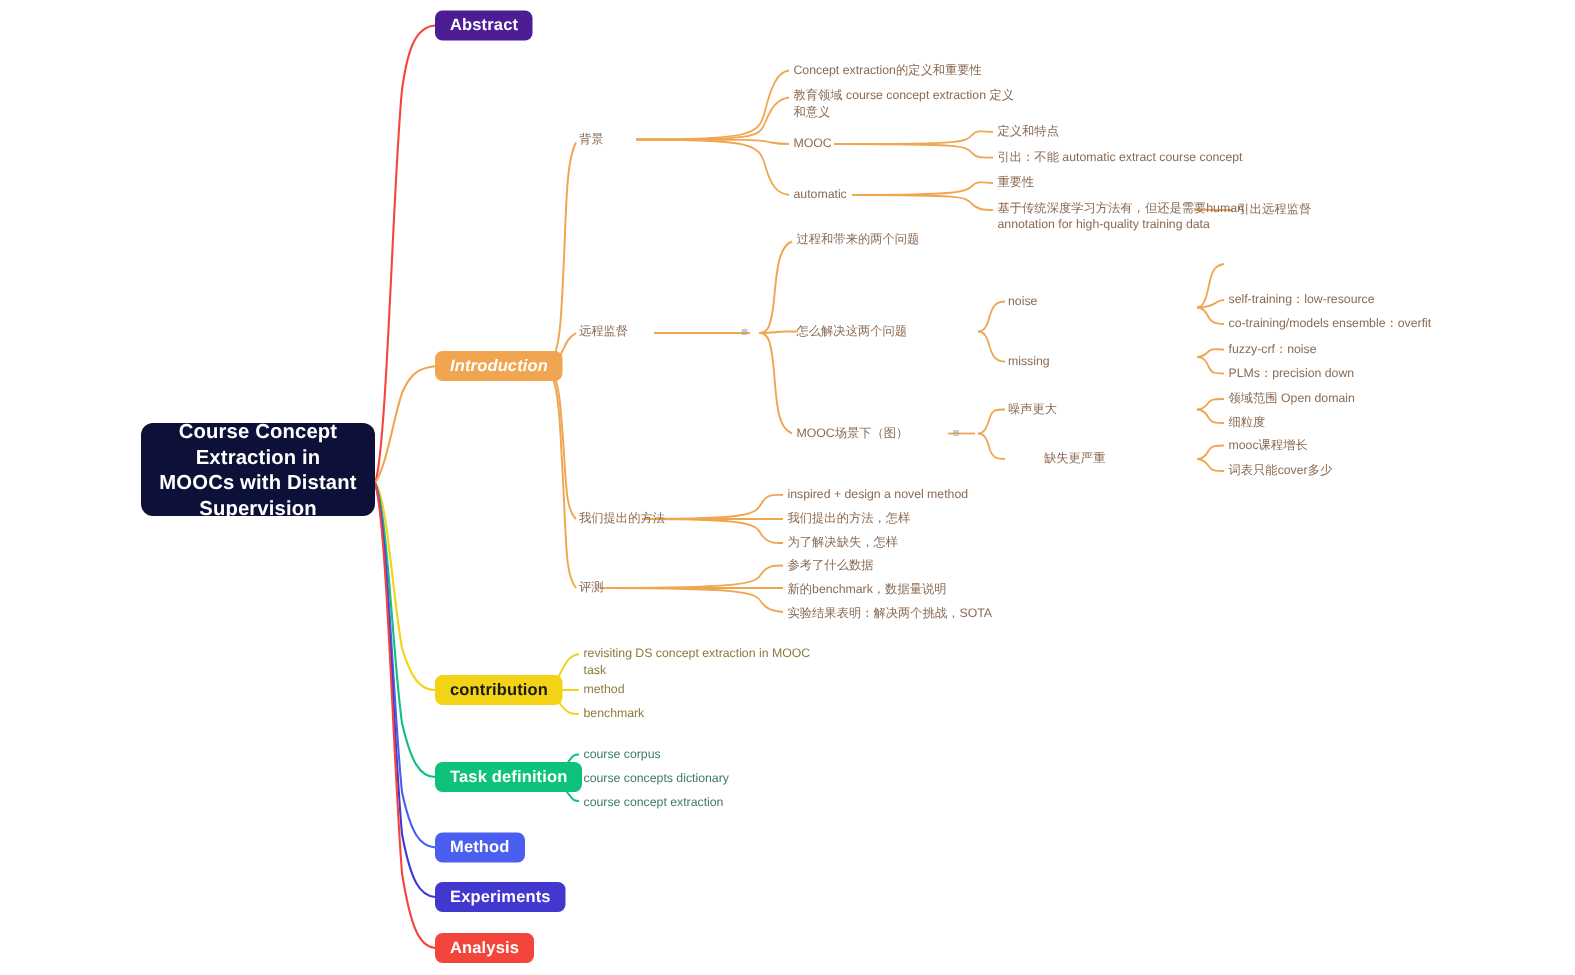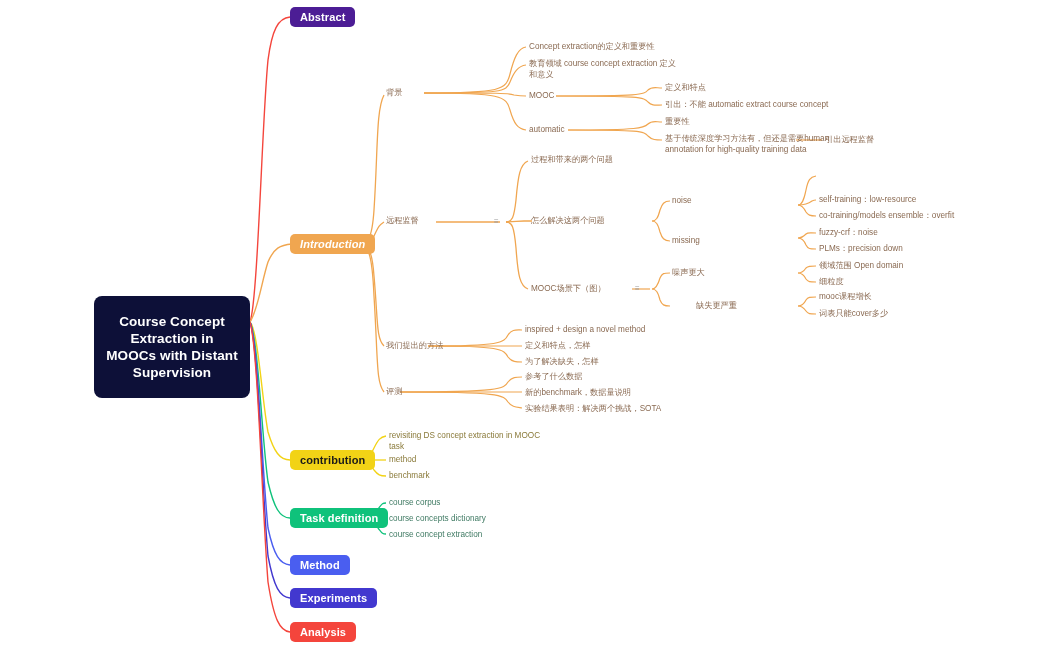--- a/index.html
+++ b/index.html
@@ -176,21 +176,21 @@
       <path d="M356,460 C366,460 370,463 374,470 C378,475 380,476 386,476"></path>
     </g>
 
     <g fill="none" stroke="#0fc27b" stroke-width="1.3">
       <path d="M363,518 C370,518 374,516 378,509 C382,504 382,503 386,503"></path>
       <path d="M363,518 C372,518 378,518 382,518 C384,518 384,518 386,518"></path>
       <path d="M363,518 C370,518 374,521 378,528 C382,533 382,534 386,534"></path>
     </g>
   </svg>
 
-  <div class="node root-node" style="left:94px; top:296px; width:156px; height:102px;">Course Concept Extraction in MOOCs with Distant Supervision</div>
+  <div class="node root-node" style="left:94px; top:282px; width:156px; height:62px;">Course Concept Extraction in MOOCs with Distant Supervision</div>
 
   <div class="node branch-node" style="left:290px; top:7px; background:#4c1d95;">Abstract</div>
 
   <div class="node branch-node" style="left:290px; top:234px; background:#f0a650;font-style:italic;">Introduction</div>
 
   <div class="node branch-node" style="left:290px; top:450px; background:#f2d316; color:#1a1a1a;">contribution</div>
 
   <div class="node branch-node" style="left:290px; top:508px; background:#0fc27b;">Task definition</div>
 
   <div class="node branch-node" style="left:290px; top:555px; background:#4a5ef0;">Method</div>
@@ -235,21 +235,21 @@
   <span class="collapse" style="left:635px; top:285px;">≡</span>
   <div class="leaf" style="left:672px; top:268px;">噪声更大</div>
   <div class="leaf" style="left:672px; top:301px;padding-left:24px;">缺失更严重</div>
 
   <div class="leaf" style="left:819px; top:261px;">领域范围 Open domain</div>
   <div class="leaf" style="left:819px; top:277px;">细粒度</div>
   <div class="leaf" style="left:819px; top:292px;">mooc课程增长</div>
   <div class="leaf" style="left:819px; top:309px;">词表只能cover多少</div>
 
   <div class="leaf" style="left:525px; top:325px;">inspired + design a novel method</div>
-  <div class="leaf" style="left:525px; top:341px;">定义和特点，怎样</div>
+  <div class="leaf" style="left:525px; top:341px;">我们提出的方法，怎样</div>
   <div class="leaf" style="left:525px; top:357px;">为了解决缺失，怎样</div>
 
   <div class="leaf" style="left:525px; top:372px;">参考了什么数据</div>
   <div class="leaf" style="left:525px; top:388px;">新的benchmark，数据量说明</div>
   <div class="leaf" style="left:525px; top:404px;">实验结果表明：解决两个挑战，SOTA</div>
 
   <div class="leaf gold" style="left:389px; top:431px;">revisiting DS concept extraction in MOOC
 task</div>
   <div class="leaf gold" style="left:389px; top:455px;">method</div>
   <div class="leaf gold" style="left:389px; top:471px;">benchmark</div>

